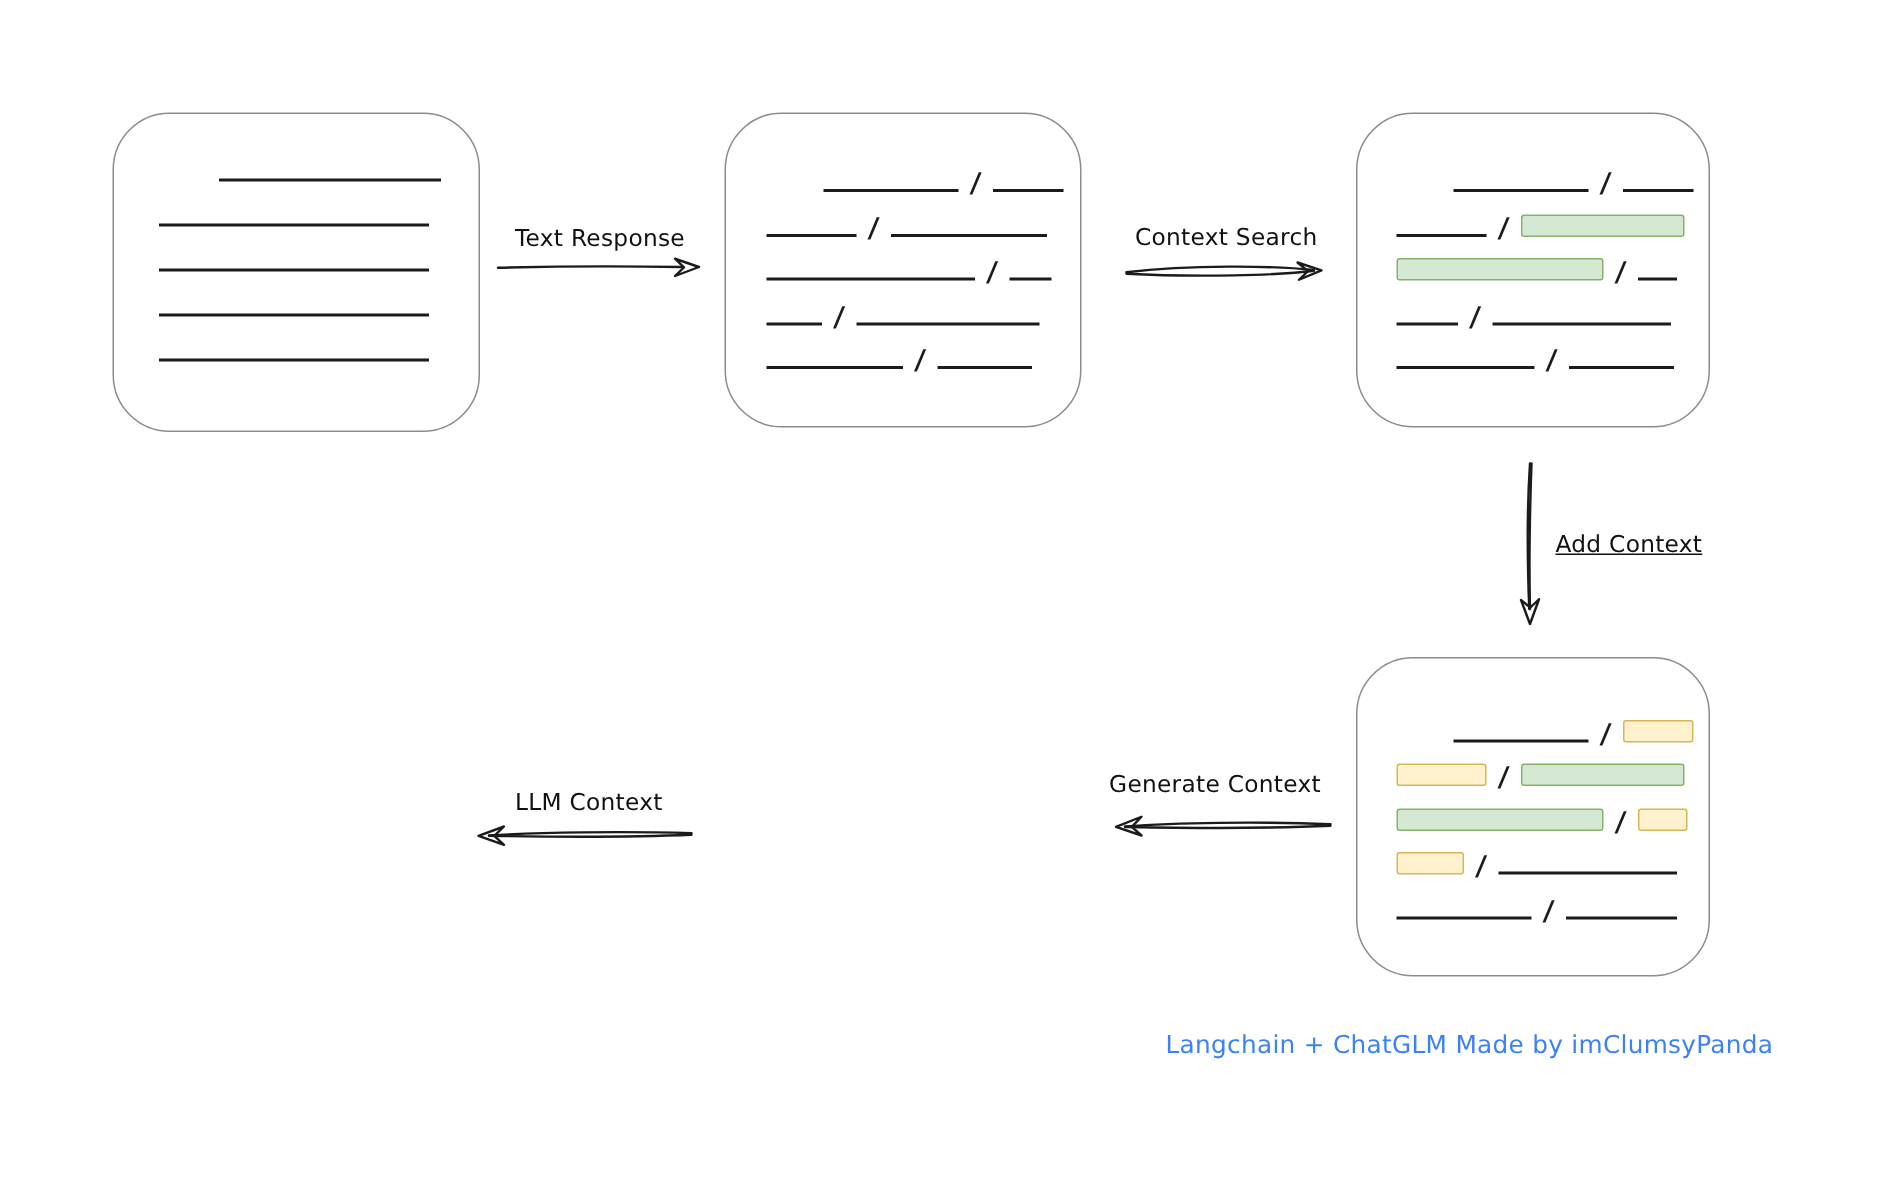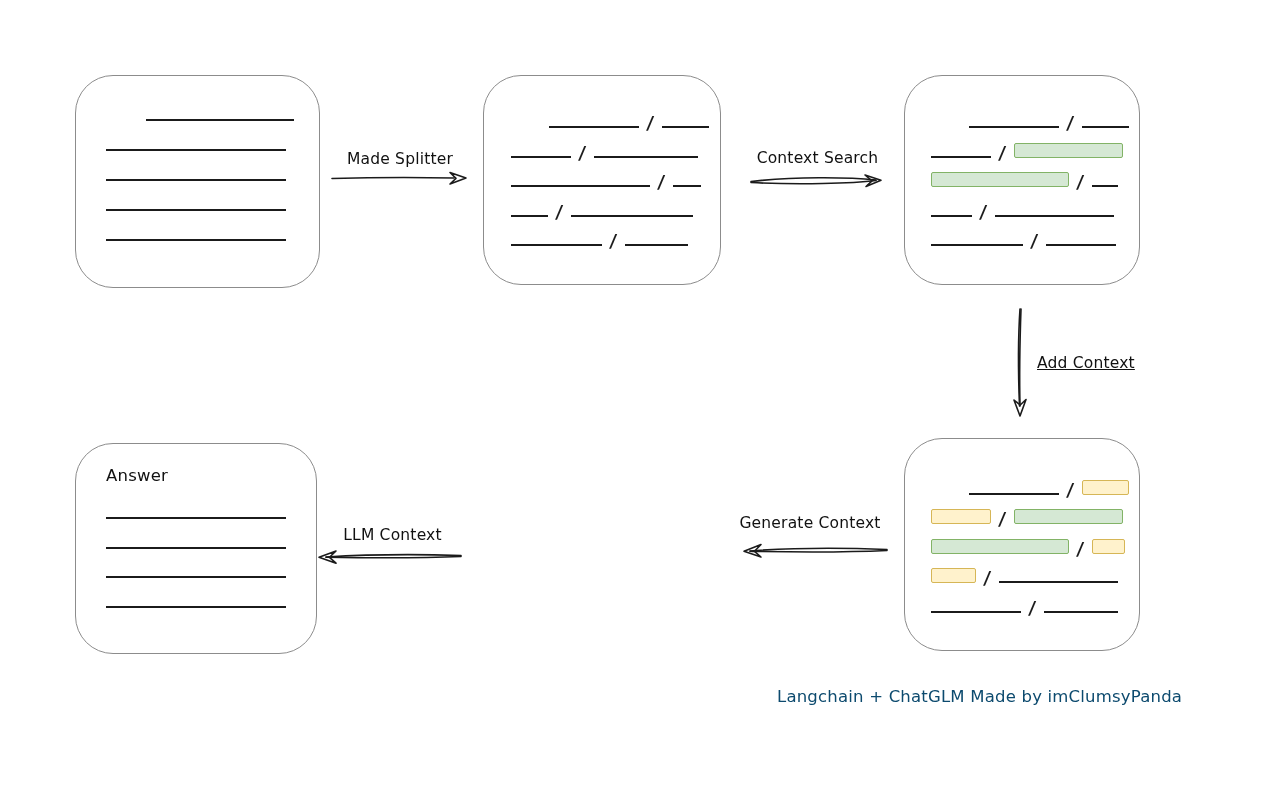--- a/index.html
+++ b/index.html
@@ -30,21 +30,21 @@
     position:absolute;font-size:16.5px;font-weight:500;color:#111;
     letter-spacing:.2px;white-space:nowrap;
   }
   .arrow-label{
     position:absolute;font-size:15.5px;color:#111;white-space:nowrap;
     letter-spacing:.2px;text-align:center;
   }
   .arrow-svg{position:absolute;overflow:visible;}
   .arrow-svg path{stroke:var(--ink);fill:none;stroke-width:1.6;stroke-linecap:round;stroke-linejoin:round;}
   .caption{
-    position:absolute;font-size:16.5px;color:#0c4a6e;white-space:nowrap;
+    position:absolute;font-size:16.5px;color:#3b82f6;white-space:nowrap;
     text-align:center;letter-spacing:.2px;
   }
 </style>
 </head>
 <body>
 
 <div id="canvas" style="--ink: #1b1b1b; --green-fill: #d5e8d4; --green-border: #82b366; --yellow-fill: #fff2cc; --yellow-border: #d6b656; --red-fill: #f8cecc; --red-border: #b85450;">
 
   <div class="sketch-box" style="left:75px;top:75px;width:243px;height:211px;">
     <div class="rows rows-doc" style="top:15px;left:30px;">
@@ -154,39 +154,22 @@
         </div>
         <div class="row">
           <div class="seg-line" style="width: 90px;"></div>
           <span class="seg-slash">/</span>
           <div class="seg-line" style="width: 74px;"></div>
         </div>
       </div>
   </div>
 
 
-  <div class="sketch-box" style="left:75px;top:443px;width:240px;height:209px;">
-    <div class="box-heading" style="left:30px;top:22px;">Answer</div>
-    <div class="rows rows-lines" style="top:45.5px;left:30px;">
-        <div class="row">
-          <div class="seg-line" style="width: 180px;"></div>
-        </div>
-        <div class="row">
-          <div class="seg-line" style="width: 180px;"></div>
-        </div>
-        <div class="row">
-          <div class="seg-line" style="width: 180px;"></div>
-        </div>
-        <div class="row">
-          <div class="seg-line" style="width: 180px;"></div>
-        </div>
-      </div>
-  </div>
-
-  <div class="arrow-label" style="left:330px;top:150px;width:140px;">Made Splitter</div>
+
+  <div class="arrow-label" style="left:330px;top:150px;width:140px;">Text Response</div>
   <svg class="arrow-svg" style="left:330px;top:170px;" width="140" height="18">
     <path d="M2,8.5 C40,7.5 95,7.5 124,8"></path>
     <path d="M120,2.5 L136,8 L120,14 L126,8.3 Z"></path>
   </svg>
 
   <div class="arrow-label" style="left:745px;top:149px;width:145px;">Context Search</div>
   <svg class="arrow-svg" style="left:748px;top:172px;" width="142" height="18">
     <path d="M3,9.5 C45,4.5 100,5 128,8"></path>
     <path d="M3,10.5 C50,13 105,11.5 128,8.5"></path>
     <path d="M117,3 L133,8.3 L118,14.5 L124,8.8 Z"></path>

